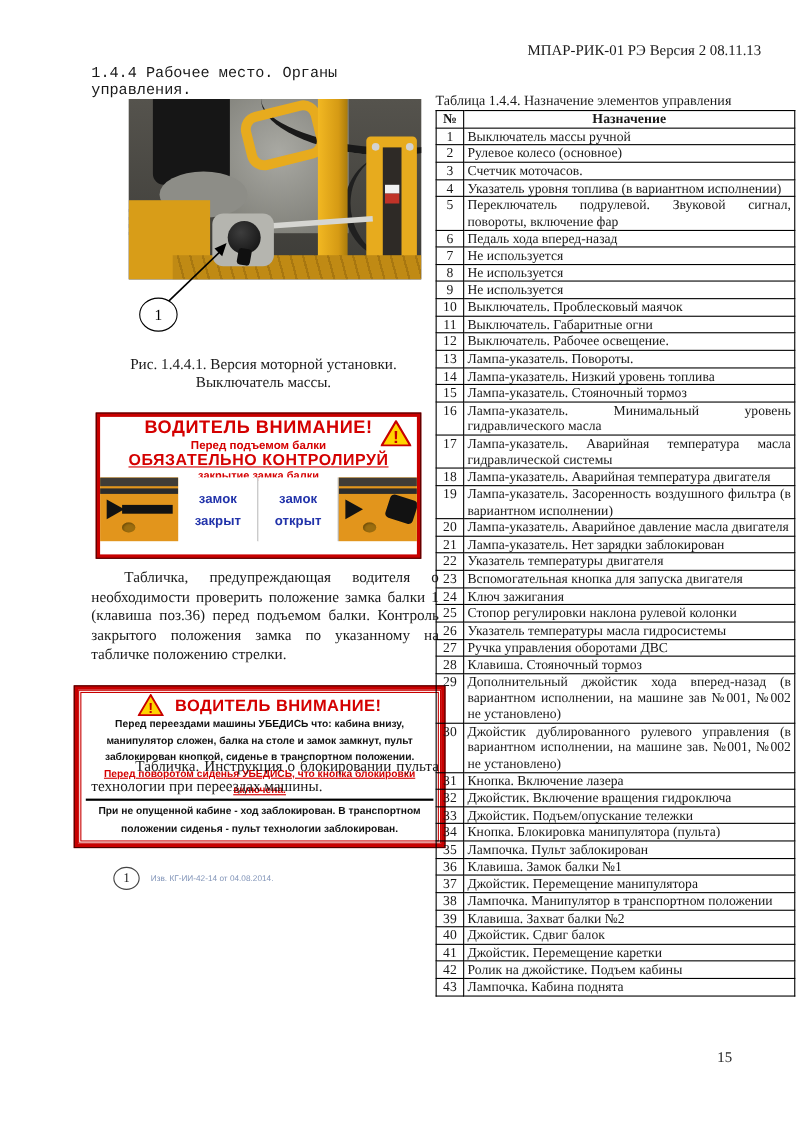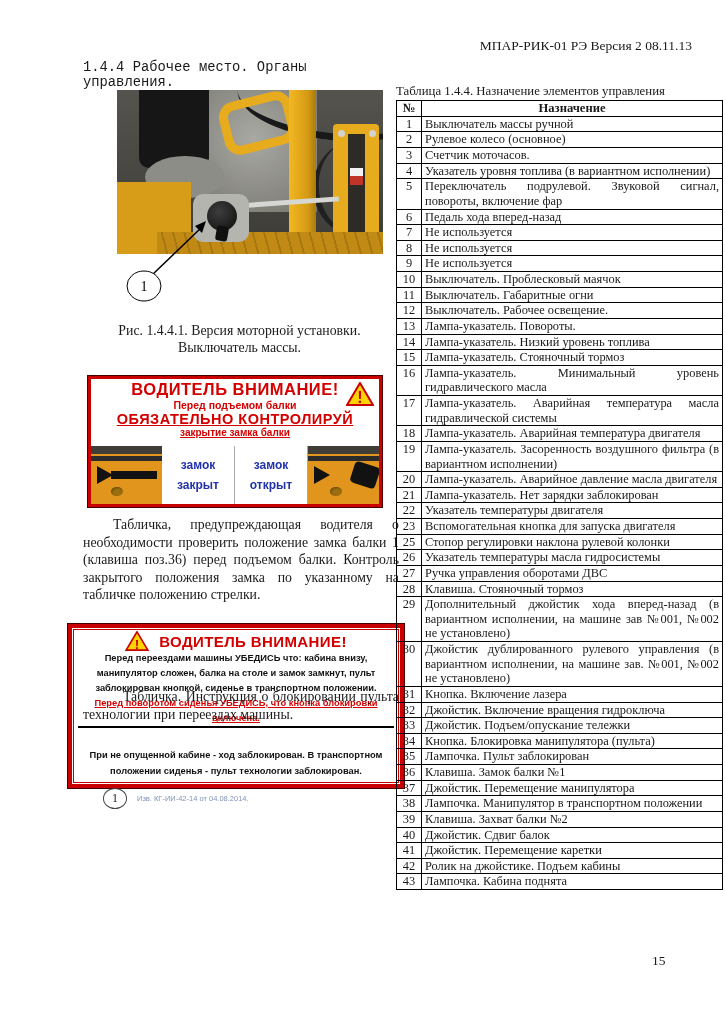--- a/index.html
+++ b/index.html
@@ -65,21 +65,21 @@
   .sign1-inner { background:#ffffff; width:100%; height:100%; position:relative;
                  font-family:"Liberation Sans", sans-serif; text-align:center; }
   .s1-title { color:#d40000; font-weight:bold; font-size:16.5px; letter-spacing:.5px;
               padding-top:1px; }
   .s1-line1 { color:#d40000; font-weight:bold; font-size:10.5px; }
   .s1-line2 { color:#d40000; font-weight:bold; font-size:14.5px;
               text-decoration:underline; letter-spacing:.5px; }
   .s1-line3 { color:#d40000; font-weight:bold; font-size:10px;
               text-decoration:underline; }
   .s1-tri { position:absolute; right:5px; top:3px; }
-  .s1-bottom { position:absolute; left:0; bottom:0; width:100%; height:58px;
+  .s1-bottom { position:absolute; left:0; bottom:12px; width:100%; height:58px;
                display:flex; }
   .lock-photo { position:relative; width:73px; height:58px; background:#e2951c;
                 overflow:hidden; }
   .lock-photo div { position:absolute; }
   .lk-top   { left:0; top:0; width:100%; height:8px; background:#403c36; }
   .lk-bar   { left:0; top:10px; width:100%; height:5px; background:#2b2b2b; }
   .lk-tri   { width:0; height:0; border-top:9px solid transparent;
               border-bottom:9px solid transparent; border-left:16px solid #121212; }
   .lk-shaft { background:#121212; }
   .lk-hole  { width:12px; height:9px; background:#9c6e10; border-radius:50%;
@@ -100,21 +100,21 @@
   .sign2 { position:absolute; left:-16px; top:563px; width:338px;
            border:1px solid #4a0000; background:#c80000; padding:3px; }
   .sign2-mid { border:1px solid #c80000; background:#fff; padding:1px; }
   .sign2-inner { border:1px solid #c80000; background:#fff; padding:1px 4px 2px;
                  font-family:"Liberation Sans", sans-serif; text-align:center; }
   .s2-titlerow { display:flex; justify-content:center; align-items:center; gap:10px; }
   .s2-title { color:#d40000; font-weight:bold; font-size:15px; letter-spacing:.4px; }
   .s2-body  { font-size:9.3px; font-weight:bold; color:#111; line-height:1.6; }
   .s2-red   { font-size:9.3px; font-weight:bold; color:#d40000;
               text-decoration:underline; line-height:1.6; }
-  .s2-body2 { border-top:2px solid #000; margin-top:1px; padding-top:20px;
+  .s2-body2 { border-top:2px solid #000; margin-top:1px; padding-top:2px;
               font-size:9.3px; font-weight:bold; color:#111; line-height:1.7; }
 
   
   .stamp { position:absolute; left:20px; top:728px; display:flex; align-items:center;
            gap:10px; }
   .stamp-circle { width:24px; height:21px; border:1px solid #444; border-radius:50%;
                   display:flex; align-items:center; justify-content:center;
                   font-size:12px; }
   .stamp-text { color:#8194b8; font-size:7.5px; font-family:"Liberation Sans",sans-serif; }
 
@@ -334,20 +334,24 @@
         </tr>
         <tr>
           <td class="num">22</td>
           <td class="desc">Указатель температуры двигателя</td>
         </tr>
         <tr>
           <td class="num">23</td>
           <td class="desc">Вспомогательная кнопка для запуска двигателя</td>
         </tr>
         <tr>
+          <td class="num">24</td>
+          <td class="desc">Ключ зажигания</td>
+        </tr>
+        <tr>
           <td class="num">25</td>
           <td class="desc">Стопор регулировки наклона рулевой колонки</td>
         </tr>
         <tr>
           <td class="num">26</td>
           <td class="desc">Указатель температуры масла гидросистемы</td>
         </tr>
         <tr>
           <td class="num">27</td>
           <td class="desc">Ручка управления оборотами ДВС</td>

